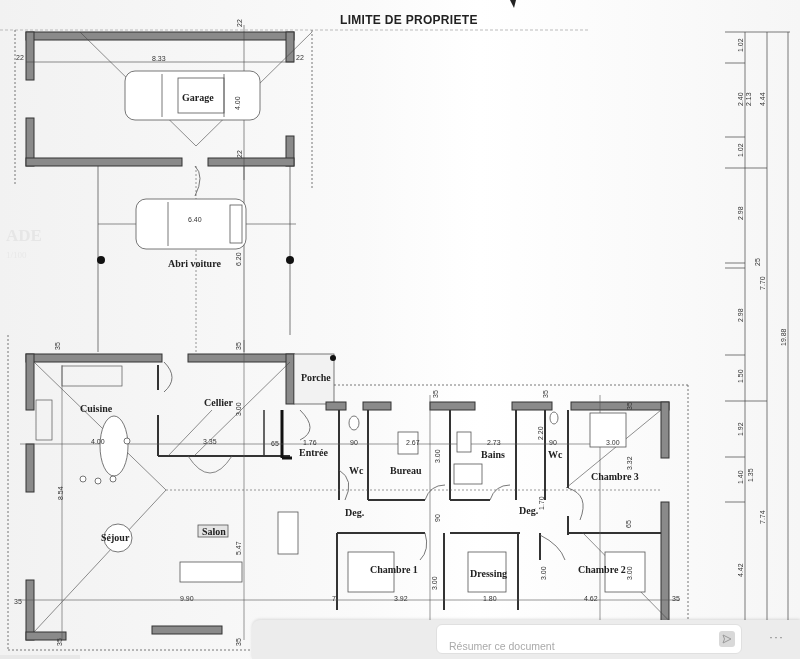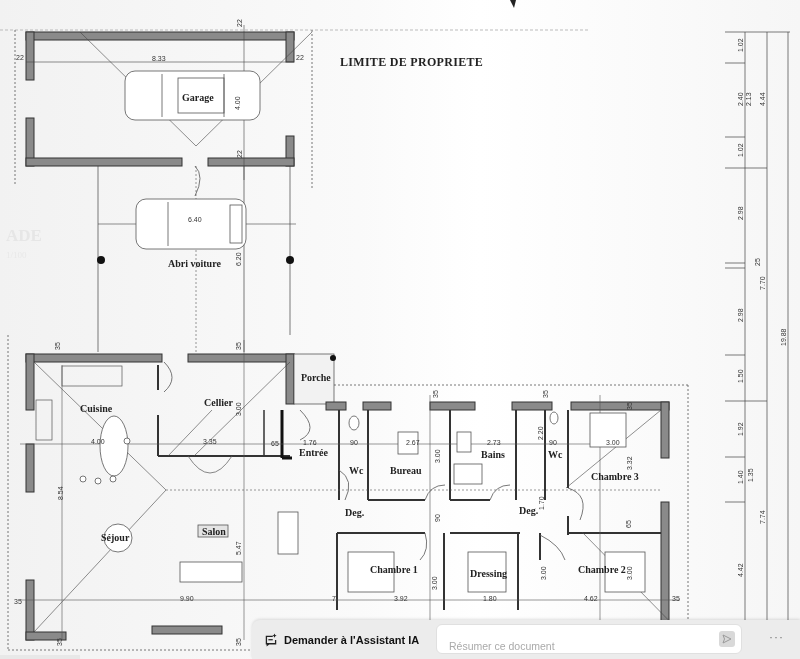--- a/index.html
+++ b/index.html
@@ -1,21 +1,21 @@
 <!DOCTYPE html>
 <html><head>
 <meta charset="utf-8">
 <style>
   html, body { margin:0; padding:0; }
   body { width:800px; height:659px; overflow:hidden; background:#f4f4f4; position:relative; font-family:"Liberation Sans", sans-serif; }
   #viewer { position:absolute; left:0; top:0; width:800px; height:659px; background:#f7f7f7; }
   #plan { position:absolute; left:0; top:0; width:800px; height:659px; }
   .dim { font-family:"Liberation Sans", sans-serif; font-size:7px; fill:#333; }
   .room { font-family:"Liberation Serif", serif; font-weight:bold; font-size:10px; fill:#222; }
-  #title { position:absolute; left:340px; top:13px; font-family:Liberation Serif, serif; font-weight:bold; font-size:12px; color:#222; letter-spacing:0.3px;margin-top:42px; }
+  #title { position:absolute; left:340px; top:13px; font-family:Liberation Sans, sans-serif; font-weight:bold; font-size:12px; color:#222; letter-spacing:0.3px; }
   #faint-text { position:absolute; left:6px; top:226px; font-family:"Liberation Serif", serif; font-weight:bold; font-size:17px; color:#e6e6e6; }
   #faint-sub { position:absolute; left:6px; top:250px; font-family:"Liberation Serif", serif; font-size:9px; color:#e8e8e8; }
   
   #ai-bar { position:absolute; left:252px; top:620px; width:548px; height:39px; background:#ececec; border-top-left-radius:8px; box-shadow:0 -1px 3px rgba(0,0,0,0.12); display:flex; align-items:center; }
   #ai-ask { display:flex; align-items:center; margin-left:12px; cursor:pointer; }
   #ai-ask-icon { width:14px; height:14px; margin-right:6px; }
   #ai-ask-label { font-size:11px; font-weight:bold; color:#111; white-space:nowrap; }
   #ai-input-wrap { position:absolute; left:184px; top:4px; width:304px; height:28px; background:#fff; border-radius:6px; border:1px solid #e0e0e0; display:flex; align-items:flex-end; }
   #ai-input { border:none; outline:none; background:transparent; font-family:"Liberation Sans", sans-serif; font-size:10.5px; color:#333; margin-left:10px; width:250px; }
   #ai-input::placeholder { color:#aaa; }
@@ -298,28 +298,20 @@
   </svg>
 
   <div id="title">LIMITE DE PROPRIETE</div>
   <div id="faint-text">ADE</div>
   <div id="faint-sub">1/100</div>
 </div>
 
 <div id="bottom-strip"></div>
 
 <div id="ai-bar">
-  <div id="ai-ask">
-    <svg id="ai-ask-icon" viewBox="0 0 16 16">
-      <path d="M2 3h8v1.5H3.5v7h9V8H14v5H6l-3 2.5V13H2z" fill="#222"></path>
-      <path d="M12 0.5l0.8 1.7 1.7 0.8-1.7 0.8-0.8 1.7-0.8-1.7-1.7-0.8 1.7-0.8z" fill="#222"></path>
-      <rect x="5" y="7" width="5" height="1.4" fill="#222"></rect>
-    </svg>
-    <span id="ai-ask-label">Demander à l'Assistant IA</span>
-  </div>
   <div id="ai-input-wrap">
     <input id="ai-input" type="text" placeholder="Résumer ce document" style="">
     <div id="ai-send">
       <svg width="10" height="10" viewBox="0 0 10 10">
         <path d="M1 1 L9 5 L1 9 L2.5 5 Z" fill="none" stroke="#9a9a9a" stroke-width="1"></path>
       </svg>
     </div>
   </div>
   <div id="ai-more">···</div>
 </div>

